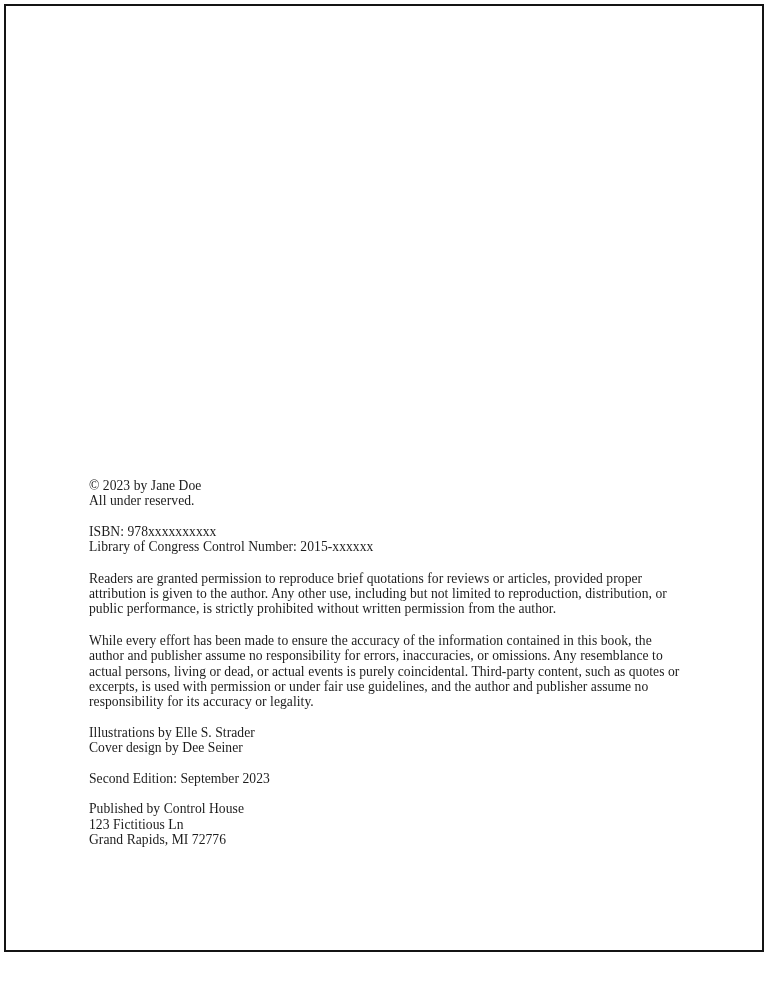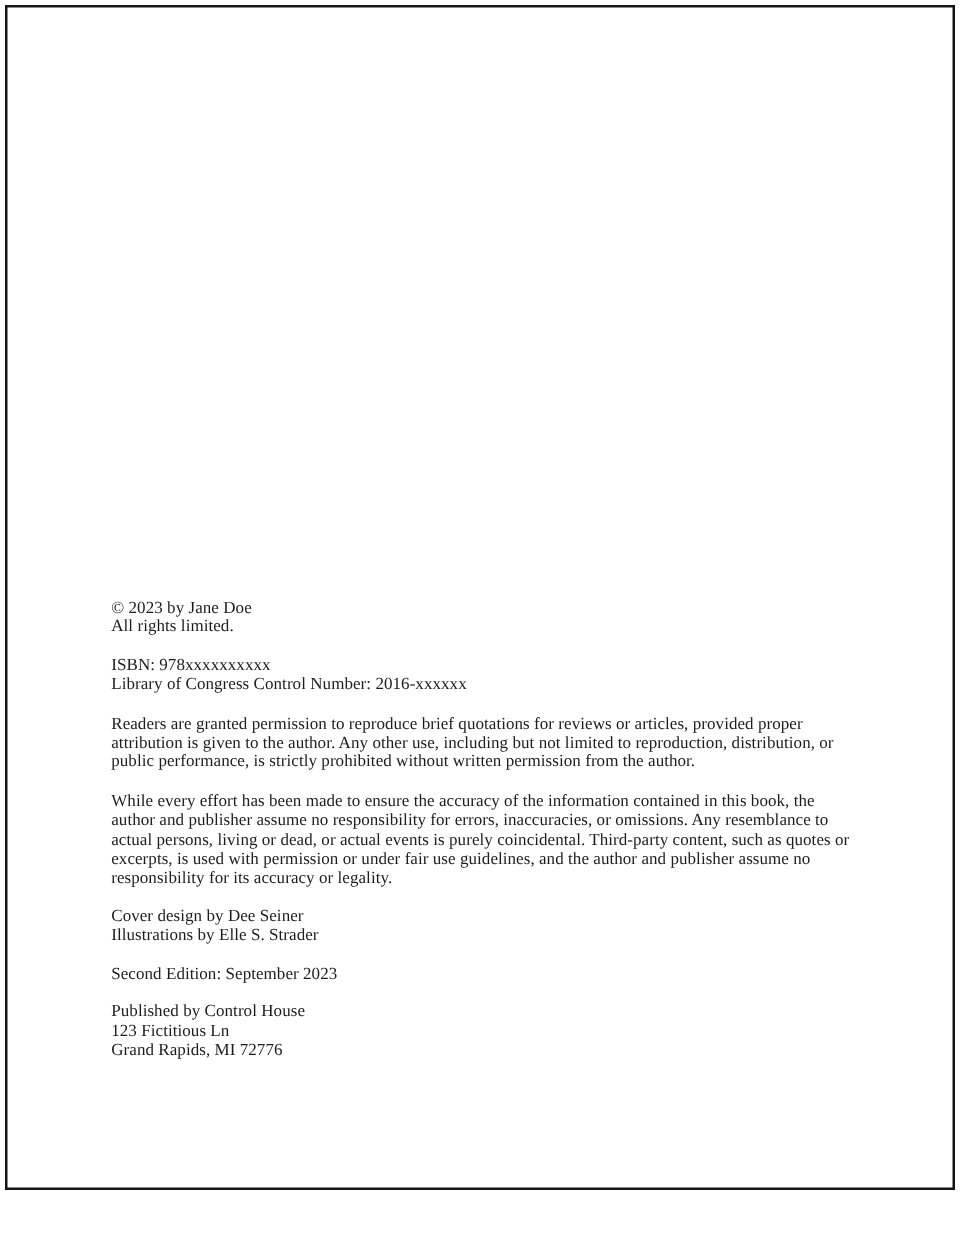--- a/index.html
+++ b/index.html
@@ -64,35 +64,35 @@
 <body>
 
 <div class="page">
 
   <div class="page-frame"></div>
 
   <div class="content">
 
     <div class="block">
       <span class="line">© 2023 by Jane Doe</span>
-      <span class="line">All rights limited.</span>
+      <span class="line">All under reserved.</span>
     </div>
 
     <div class="block">
       <span class="line">ISBN: 978xxxxxxxxxx</span>
-      <span class="line">Library of Congress Control Number: 2016-xxxxxx</span>
+      <span class="line">Library of Congress Control Number: 2015-xxxxxx</span>
     </div>
 
     <p class="para">Readers are granted permission to reproduce brief quotations for reviews or articles, provided proper attribution is given to the author. Any other use, including but not limited to reproduction, distribution, or public performance, is strictly prohibited without written permission from the author.</p>
 
     <p class="para">While every effort has been made to ensure the accuracy of the information contained in this book, the author and publisher assume no responsibility for errors, inaccuracies, or omissions. Any resemblance to actual persons, living or dead, or actual events is purely coincidental. Third-party content, such as quotes or excerpts, is used with permission or under fair use guidelines, and the author and publisher assume no responsibility for its accuracy or legality.</p>
 
     <div class="block">
+      <span class="line">Illustrations by Elle S. Strader</span>
       <span class="line">Cover design by Dee Seiner</span>
-      <span class="line">Illustrations by Elle S. Strader</span>
     </div>
 
     <div class="block">
       <span class="line">Second Edition: September 2023</span>
     </div>
 
 
     <div class="block">
       <span class="line">Published by Control House</span>
       <span class="line">123 Fictitious Ln</span>

